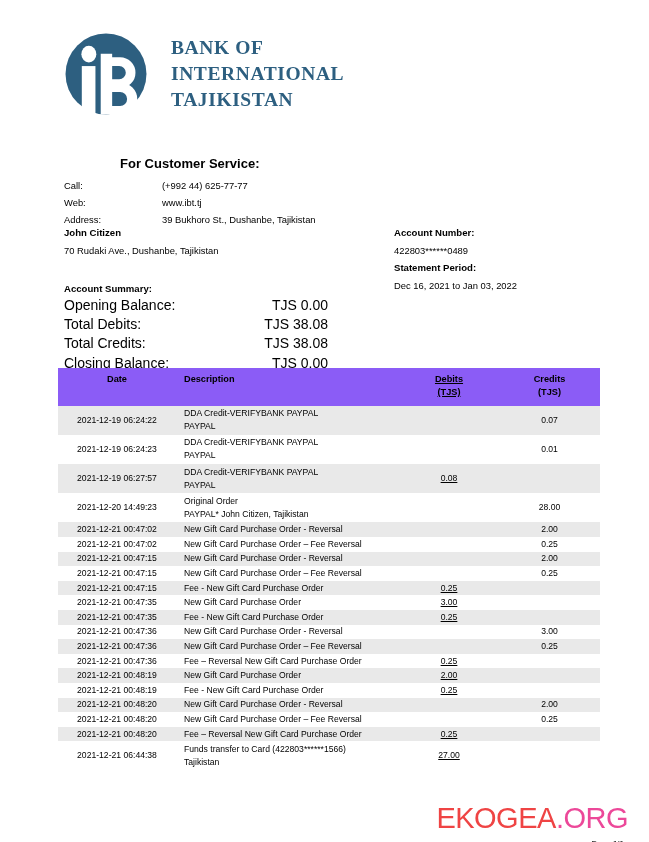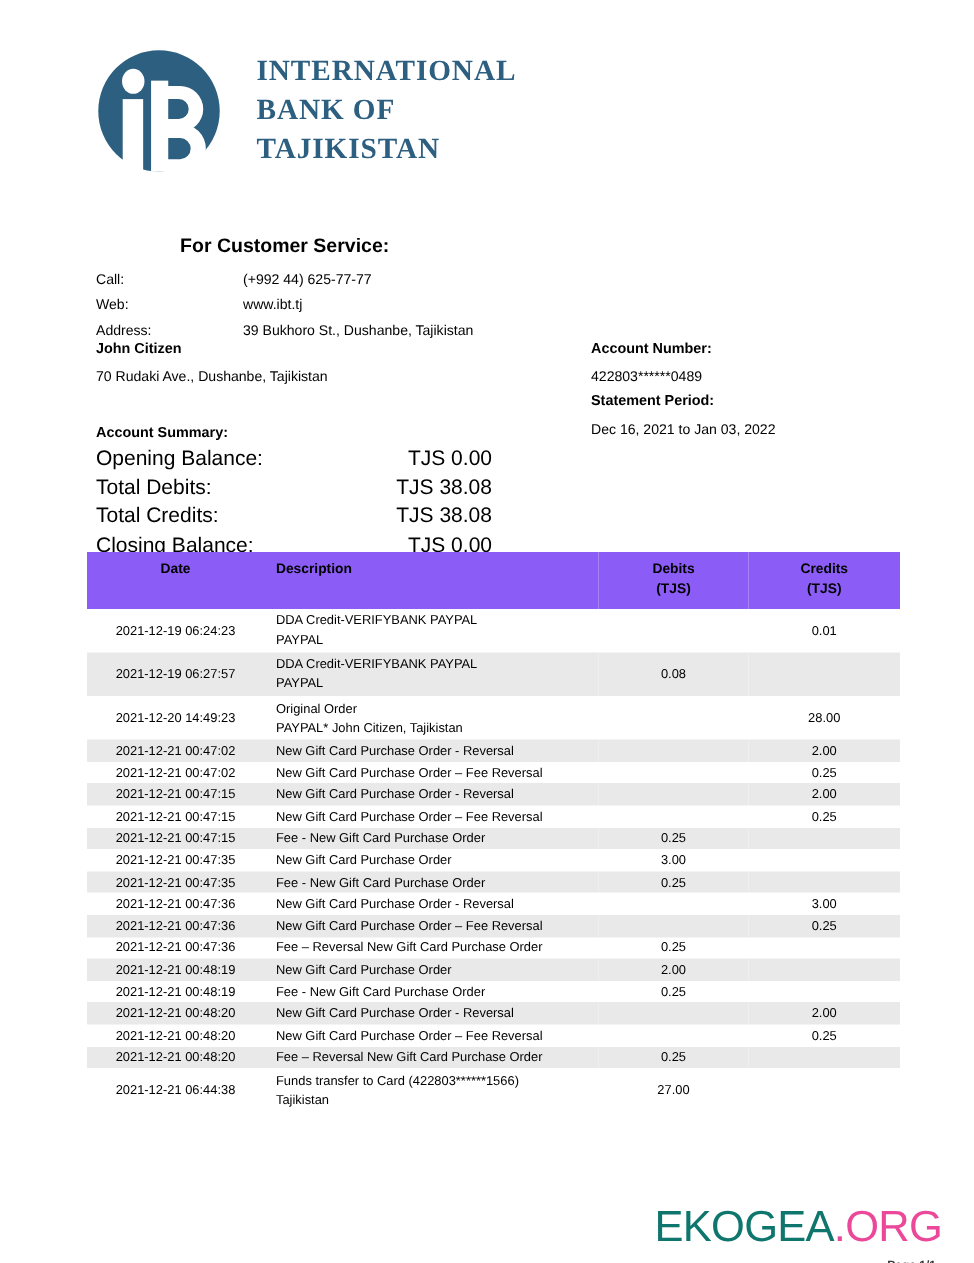--- a/index.html
+++ b/index.html
@@ -121,21 +121,21 @@
     padding: 0;
     vertical-align: middle;
     line-height: 1.52;
   }
   .txn tbody tr.alt td { background: #e9e9e9; }
   .txn tbody tr td { height: 14.6px; }
   .txn tbody tr.two td { height: 29.2px; }
 
   .c-date   { width: 118px; text-align: center; }
   .c-desc   { width: 215px; text-align: left; padding-left: 8px !important; }
-  .c-debit  { width: 100px; text-align: center; }
+  .c-debit  { width: 100px; text-align: center; text-decoration: underline; }
   .c-credit { width: 101px; text-align: center; }
 
   .desc-l2 { display: block; }
 
   
   .page-num {
     position: absolute;
     right: 25px;
     top: 795px;
     font-size: 8px;
@@ -145,21 +145,21 @@
   }
   .watermark {
     position: absolute;
     right: 21px;
     top: 802px;
     font-size: 29px;
     letter-spacing: -0.5px;
     font-family: "Liberation Sans", sans-serif;
     white-space: nowrap;
   }
-  .wm-a { color: #0f766e; }
+  .wm-a { color: #ef4444; }
   .wm-b { color: #ec4899; }
 </style>
 </head>
 <body>
 
 <div class="masthead">
   <span class="logo-mark">
     <svg viewBox="0 0 100 100" width="88" height="88" aria-hidden="true">
       <circle cx="50" cy="50" r="46" fill="#2d5f80"></circle>
 
@@ -168,22 +168,22 @@
       <rect x="22.5" y="41" width="15.5" height="55" fill="#ffffff"></rect>
 
       <rect x="44" y="27" width="13" height="69" fill="#ffffff"></rect>
 
       <path d="M54 31 h12 a17.5 17.5 0 0 1 0 35 h-12 v-10 h11 a7.5 7.5 0 0 0 0 -15 h-11 z" fill="#ffffff"></path>
 
       <path d="M54 60 h13 a18.5 18.5 0 0 1 0 37 h-13 v-10.5 h12 a8 8 0 0 0 0 -16 h-12 z" fill="#ffffff"></path>
     </svg>
   </span>
   <div class="logo-words">
+    <div>BANK OF</div>
     <div>INTERNATIONAL</div>
-    <div>BANK OF</div>
     <div>TAJIKISTAN</div>
   </div>
 </div>
 
 <div class="contact">
   <div class="hd">For Customer Service:</div>
   <div class="contact-row">
     <span class="k">Call:</span>
     <span class="v">(+992 44) 625-77-77</span>
   </div>
@@ -242,20 +242,26 @@
         <span>Debits</span>
         <span class="sub">(TJS)</span>
       </th>
       <th class="c-credit">
         <span>Credits</span>
         <span class="sub">(TJS)</span>
       </th>
     </tr>
   </thead>
   <tbody id="txn-body">
+      <tr class="alt two">
+        <td class="c-date">2021-12-19 06:24:22</td>
+        <td class="c-desc"><span>DDA Credit-VERIFYBANK PAYPAL</span><span class="desc-l2">PAYPAL</span></td>
+        <td class="c-debit"></td>
+        <td class="c-credit">0.07</td>
+      </tr>
       <tr class="two">
         <td class="c-date">2021-12-19 06:24:23</td>
         <td class="c-desc"><span>DDA Credit-VERIFYBANK PAYPAL</span><span class="desc-l2">PAYPAL</span></td>
         <td class="c-debit"></td>
         <td class="c-credit">0.01</td>
       </tr>
       <tr class="alt two">
         <td class="c-date">2021-12-19 06:27:57</td>
         <td class="c-desc"><span>DDA Credit-VERIFYBANK PAYPAL</span><span class="desc-l2">PAYPAL</span></td>
         <td class="c-debit">0.08</td>

